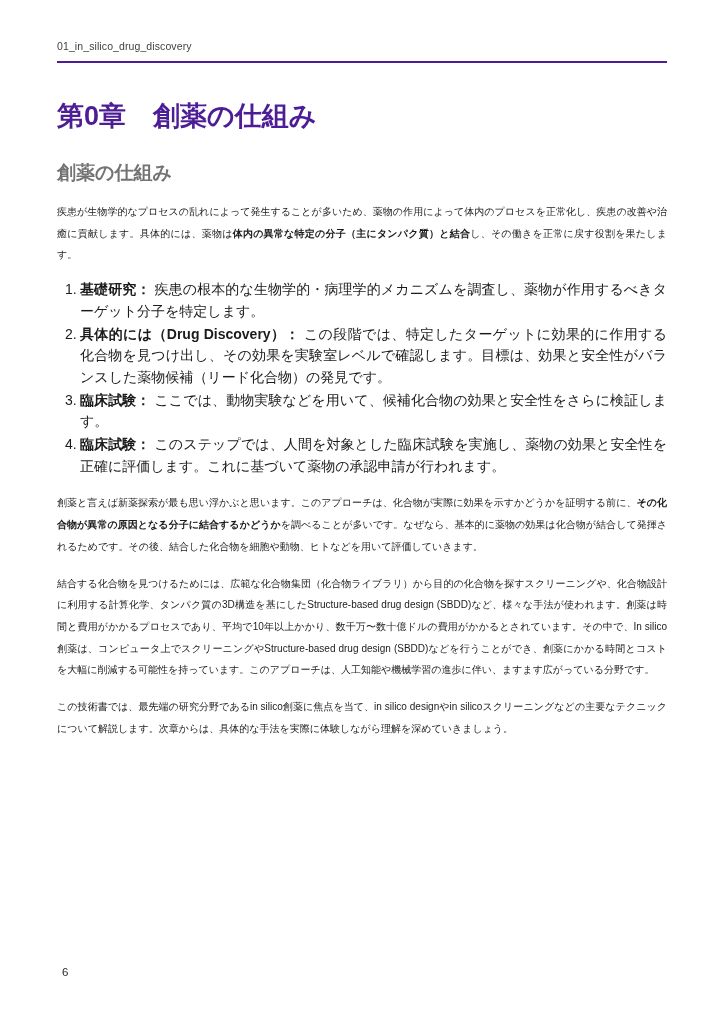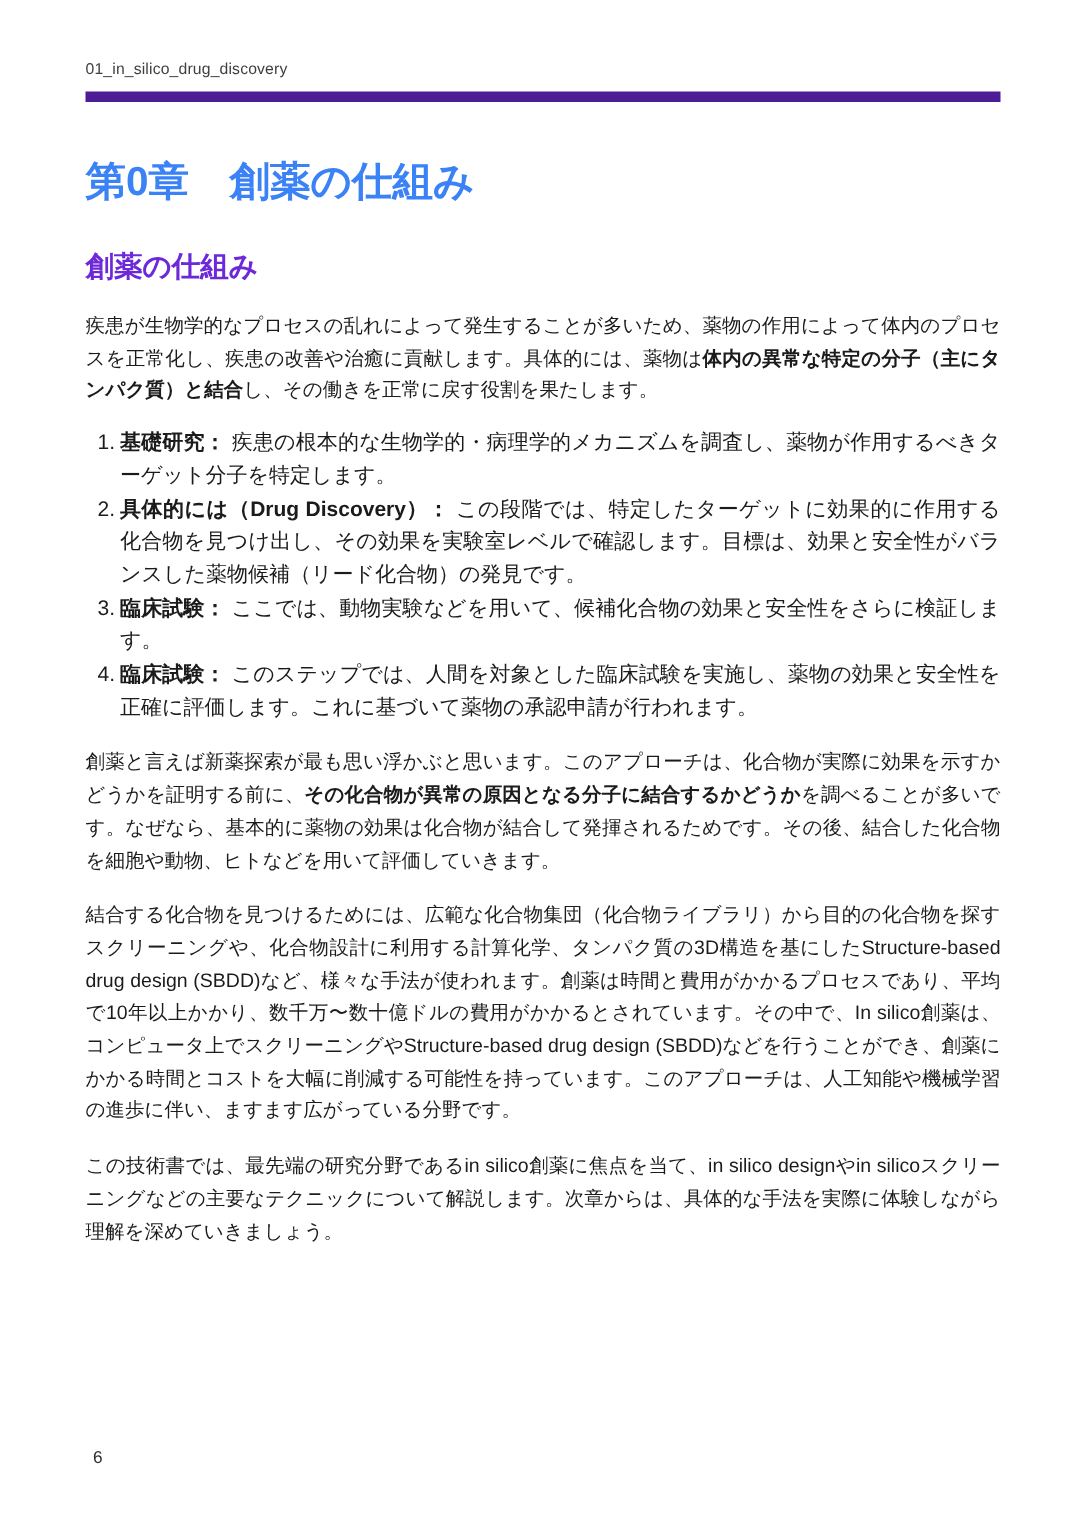--- a/index.html
+++ b/index.html
@@ -20,37 +20,37 @@
     background: #ffffff;
     overflow: hidden;
   }
   .content {
     padding: 40px 57px 0 57px;
   }
   .doc-header {
     font-size: 10.5px;
     color: #3f3f3f;
     padding-bottom: 9px;
-    border-bottom: 7px solid #4c1d95;
+    border-bottom: 2px solid #4c1d95;
     letter-spacing: 0.1px;
   }
   h1.chapter-title {
     font-size: 27px;
     font-weight: bold;
     margin: 35px 0 0 0;
-    color: #3b82f6;
+    color: #4c1d95;
   }
   h2.section-title {
     font-size: 19px;
     font-weight: bold;
     margin: 26px 0 13px 0;
-    color: #6d28d9;
+    color: #737373;
   }
   p.body-para {
-    font-size: 13px;
+    font-size: 10px;
     line-height: 21.7px;
     text-align: justify;
     margin: 15px 0 0 0;
   }
   .steps {
     margin: 13px 0 0 0;
   }
   .step {
     position: relative;
     padding-left: 23px;

